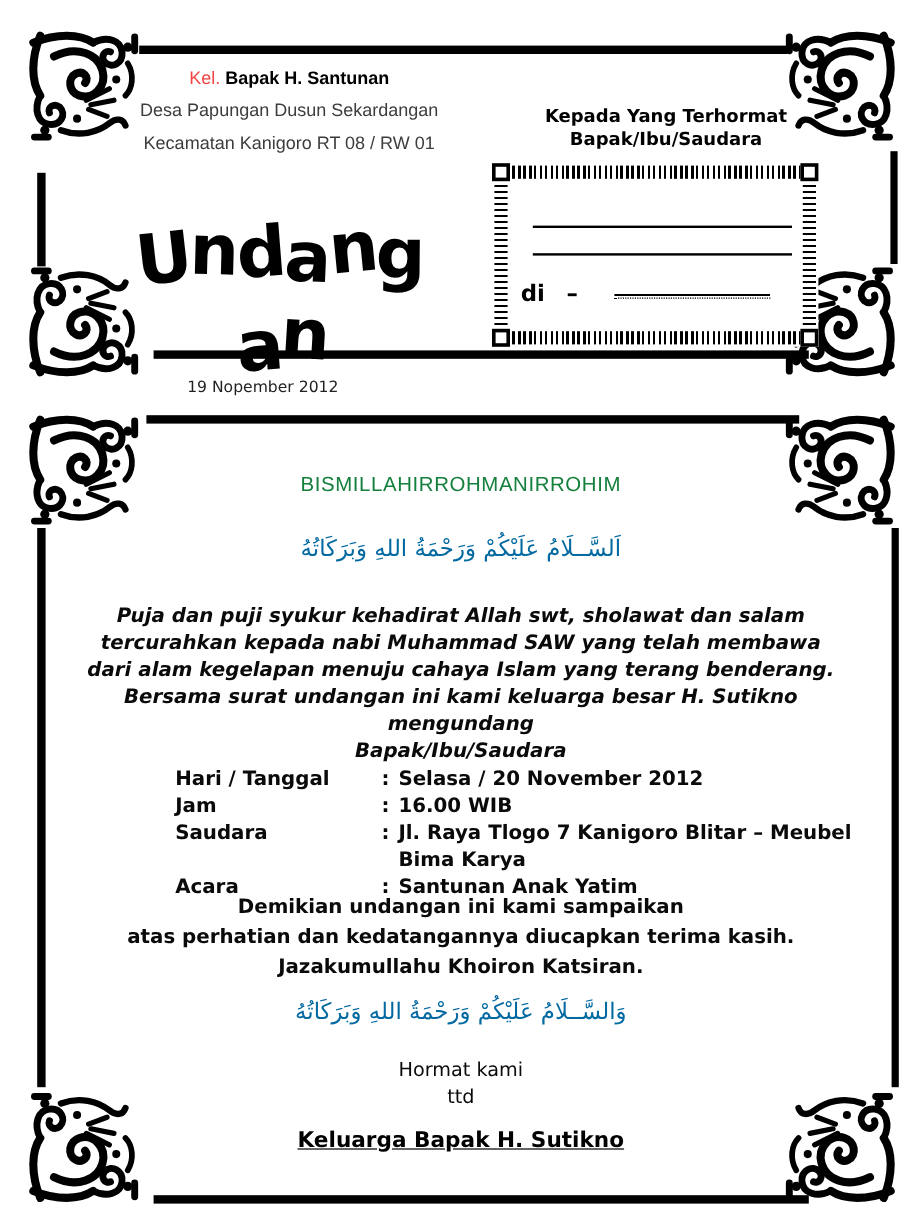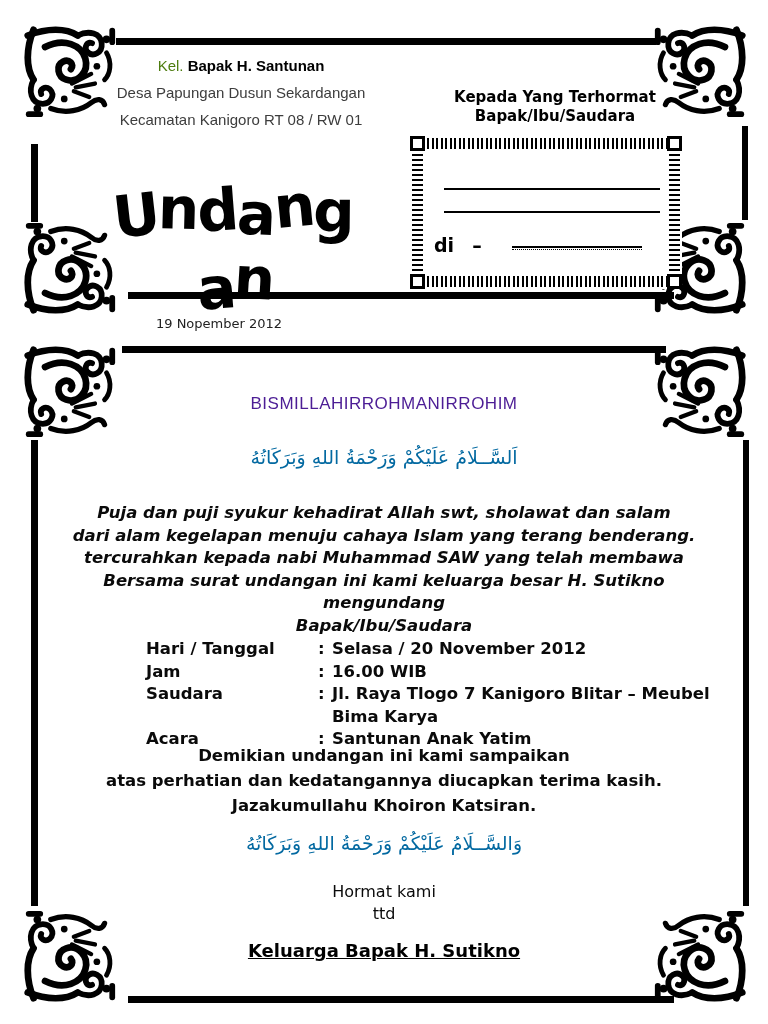--- a/index.html
+++ b/index.html
@@ -26,21 +26,21 @@
   .card-top .v-left   { left:11px;  top:126px; width:7px;  height:78px; }
   .card-top .v-right  { left:722px; top:108px; width:6px;  height:94px; }
   .card-bottom .h-top    { left:102px; top:8px;   width:544px; height:7px; }
   .card-bottom .h-bottom { left:108px; top:658px; width:546px; height:7px; }
   .card-bottom .v-left   { left:11px;  top:102px; width:7px;  height:466px; }
   .card-bottom .v-right  { left:723px; top:102px; width:6px;  height:466px; }
 
   
   .sender { position:absolute; left:50px; top:34px; width:342px; text-align:center;
             font-family:"Liberation Sans", sans-serif; font-size:15px; line-height:27px; color:#3d3d3d; }
-  .sender .kel { color:#4d7c0f; }
+  .sender .kel { color:#ef4444; }
   .sender .name { color:#000; font-weight:bold; }
 
   .title-wrap { position:absolute; left:78px; top:156px; width:272px; text-align:center; }
   .undangan { font-size:58px; font-weight:bold; letter-spacing:-2px; color:#000;
               line-height:72px; transform:rotate(-1.5deg); }
   .undangan span { display:inline-block; }
   .title-date { font-size:13px; color:#222; margin-top:-2px; margin-left:-30px;
                 font-family:"DejaVu Sans", sans-serif; }
 
   .recipient-heading { position:absolute; left:385px; top:70px; width:300px; text-align:center;
@@ -59,21 +59,21 @@
   .kb-line { position:absolute; left:34px; width:216px; height:2px; background:#000; }
   .kb-line.l1 { top:52px; } .kb-line.l2 { top:75px; }
   .kb-di { position:absolute; left:24px; top:98px; font-weight:bold; font-size:19px; color:#000; }
   .kb-di .dash { margin-left:18px; font-weight:bold; }
   .kb-blank { display:inline-block; width:130px; height:4px; background:#000; margin-left:30px;
               border-bottom:1px dotted #000; padding-bottom:1px; background-clip:content-box; padding-top:0;
               vertical-align:2px; }
 
   
   .bismillah { position:absolute; left:0; top:56px; width:728px; text-align:center;
-               font-family:"Liberation Sans", sans-serif; font-size:17px; letter-spacing:0.5px; color:#4c1d95; }
+               font-family:"Liberation Sans", sans-serif; font-size:17px; letter-spacing:0.5px; color:#15803d; }
   .arabic { position:absolute; left:0; width:728px; text-align:center; direction:rtl;
             font-size:19px; color:#0369a1; font-family:"DejaVu Sans", sans-serif; }
   .arabic-open { top:108px; }
   .arabic-close { top:494px; }
 
   .para { position:absolute; left:24px; top:164px; width:680px; text-align:center;
           font-size:16.5px; line-height:22.5px; font-weight:bold; color:#0a0a0a; }
   .para .it { font-style:italic; }
 
   .details { position:absolute; left:126px; top:300px; font-size:16.5px; font-weight:bold;
@@ -187,22 +187,22 @@
   <div class="bline h-bottom"></div>
   <div class="bline v-left"></div>
   <div class="bline v-right"></div>
 
   <div class="bismillah">BISMILLAHIRROHMANIRROHIM</div>
 
   <div class="arabic arabic-open" dir="rtl">اَلسَّــلَامُ عَلَيْكُمْ وَرَحْمَةُ اللهِ وَبَرَكَاتُهُ</div>
 
   <div class="para">
     <div class="it">Puja dan puji syukur kehadirat Allah swt, sholawat dan salam</div>
+    <div class="it">tercurahkan kepada nabi Muhammad SAW yang telah membawa</div>
     <div class="it">dari alam kegelapan menuju cahaya Islam yang terang benderang.</div>
-    <div class="it">tercurahkan kepada nabi Muhammad SAW yang telah membawa</div>
     <div class="it">Bersama surat undangan ini kami keluarga besar H. Sutikno mengundang</div>
     <div class="it">Bapak/Ibu/Saudara</div>
   </div>
 
   <div class="details">
     <div class="row">
       <span>Hari / Tanggal</span>
       <span>:</span>
       <span>Selasa / 20 November 2012</span>
     </div>

